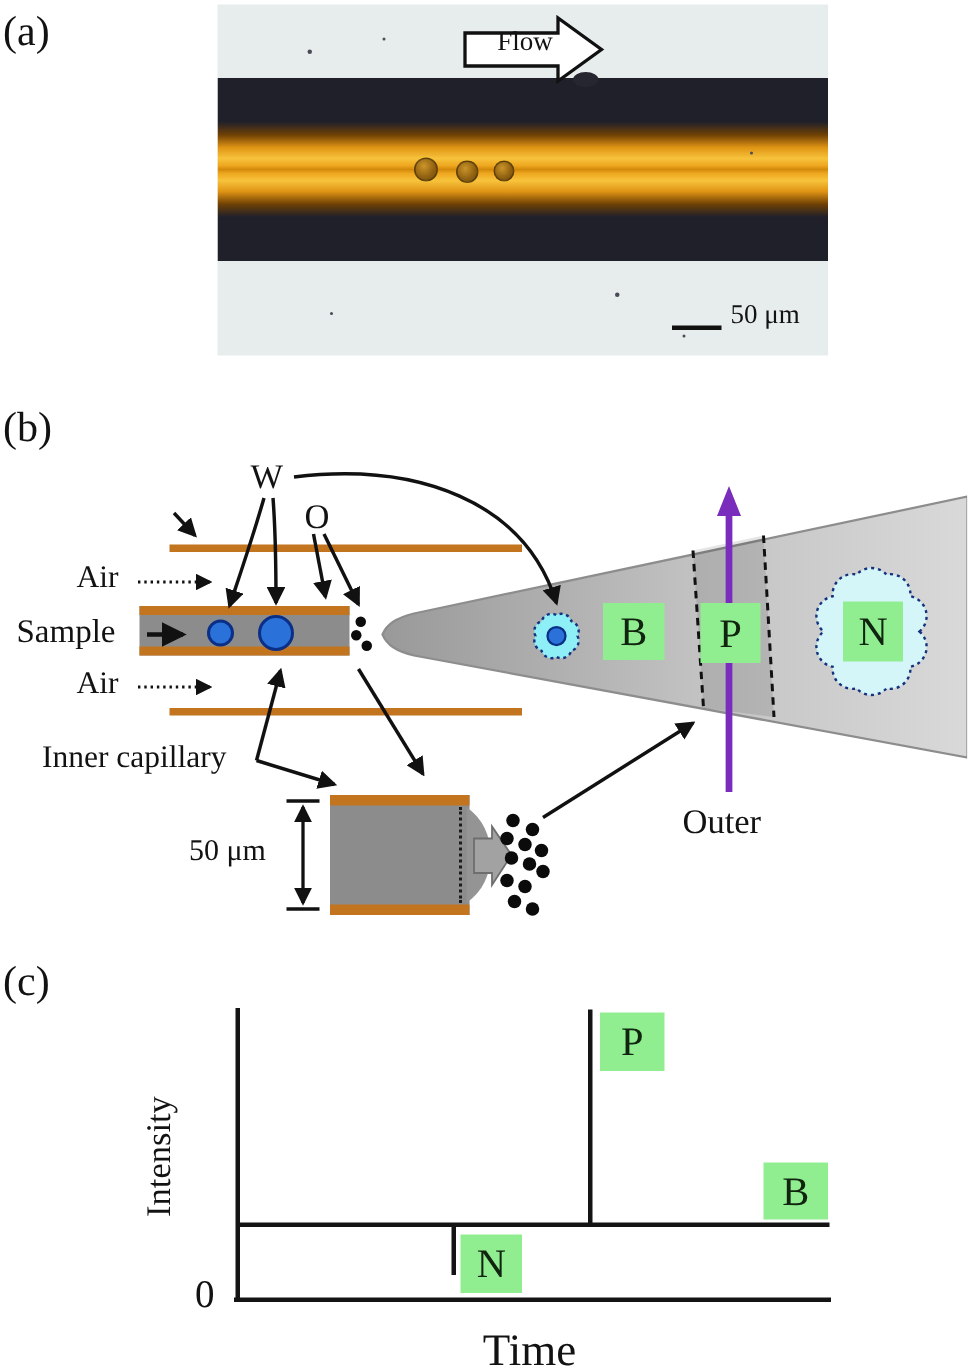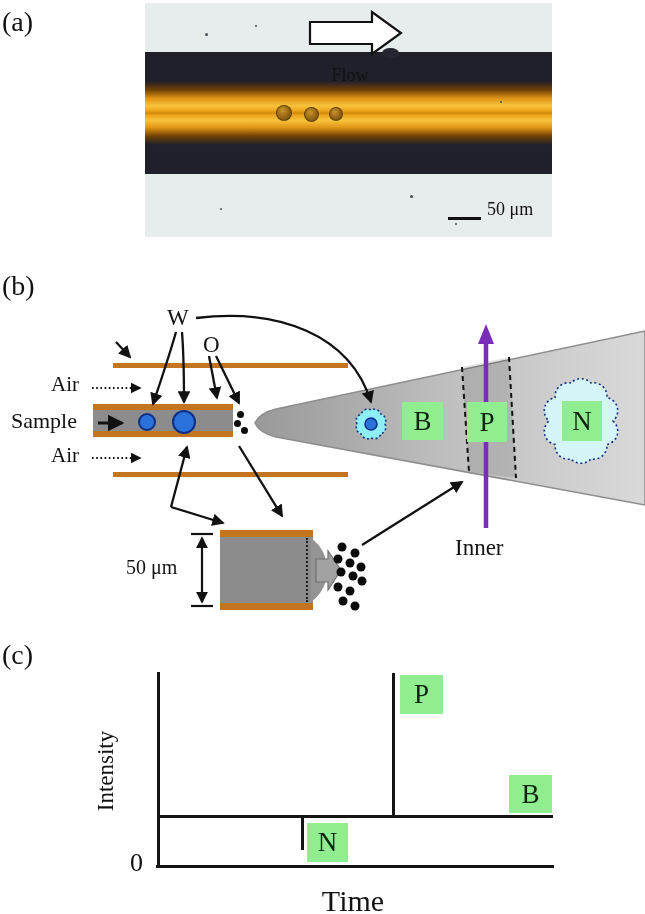--- a/index.html
+++ b/index.html
@@ -42,21 +42,21 @@
     <div class="speck" style="left:60px;top:30px;width:3px;height:3px;"></div>
     <div class="speck" style="left:110px;top:22px;width:2px;height:2px;"></div>
     <div class="speck" style="left:265px;top:192px;width:3px;height:3px;"></div>
     <div class="speck" style="left:75px;top:205px;width:2px;height:2px;"></div>
     <div class="speck" style="left:355px;top:98px;width:2px;height:2px;"></div>
     <div class="speck" style="left:310px;top:220px;width:2px;height:2px;"></div>
 
     <svg class="abs" style="left:163px;top:7px;" width="96" height="46" viewBox="0 0 96 46">
       <polygon points="2,12 64,12 64,2 93,23 64,44 64,34 2,34" fill="#ffffff" stroke="#111" stroke-width="2.2"></polygon>
     </svg>
-    <span class="lbl" style="left:175px;top:15px;width:60px;text-align:center;font-size:18px;margin-top:48px;">Flow</span>
+    <span class="lbl" style="left:175px;top:15px;width:60px;text-align:center;font-size:18px;">Flow</span>
 
     <div id="scalebar" style="left:303px;top:214px;width:33px;height:3px;"></div>
     <span class="lbl" style="left:342px;top:197px;font-size:18px;">50 μm</span>
   </div>
 
   <span class="lbl tag" style="left:2px;top:272px;">(b)</span>
 
   <div class="abs" style="left:113px;top:363px;width:235px;height:5px;background:#c2741f;"></div>
   <div class="abs" style="left:113px;top:472px;width:235px;height:5px;background:#c2741f;"></div>
 
@@ -143,22 +143,23 @@
       <path d="M92,388 L140,388" stroke-width="2" stroke-dasharray="1.6,2.6" marker-end="url(#ah)"></path>
       <path d="M92,458 L140,458" stroke-width="2" stroke-dasharray="1.6,2.6" marker-end="url(#ah)"></path>
     </g>
   </svg>
 
   <span class="lbl" style="left:167px;top:306px;font-size:23px;">W</span>
   <span class="lbl" style="left:203px;top:333px;font-size:23px;">O</span>
   <span class="lbl" style="left:51px;top:374px;font-size:21px;">Air</span>
   <span class="lbl" style="left:11px;top:410px;font-size:22px;">Sample</span>
   <span class="lbl" style="left:51px;top:445px;font-size:21px;">Air</span>
+  <span class="lbl" style="left:28px;top:494px;font-size:21px;">Inner capillary</span>
   <span class="lbl" style="left:126px;top:557px;font-size:20px;">50 μm</span>
-  <span class="lbl" style="left:455px;top:536px;font-size:23px;">Inner</span>
+  <span class="lbl" style="left:455px;top:536px;font-size:23px;">Outer</span>
 
   <span class="zone" style="left:402px;top:402px;width:41px;height:38px;">B</span>
   <span class="zone" style="left:467px;top:402px;width:40px;height:40px;">P</span>
   <span class="zone" style="left:562px;top:401px;width:40px;height:40px;">N</span>
 
   <span class="lbl tag" style="left:2px;top:641px;">(c)</span>
 
   <div class="axis" style="left:157px;top:672px;width:3px;height:196px;"></div>
   <div class="axis" style="left:156px;top:865px;width:398px;height:3px;"></div>
   <div class="axis" style="left:158px;top:815px;width:395px;height:3px;"></div>

